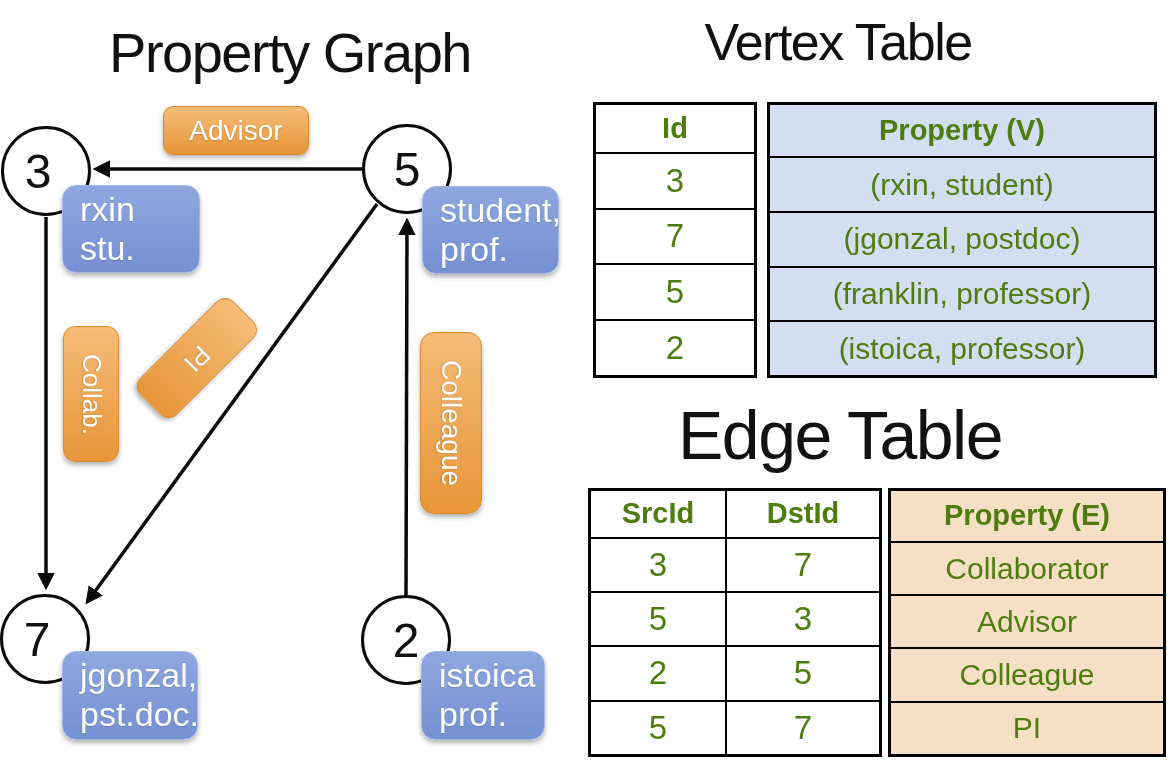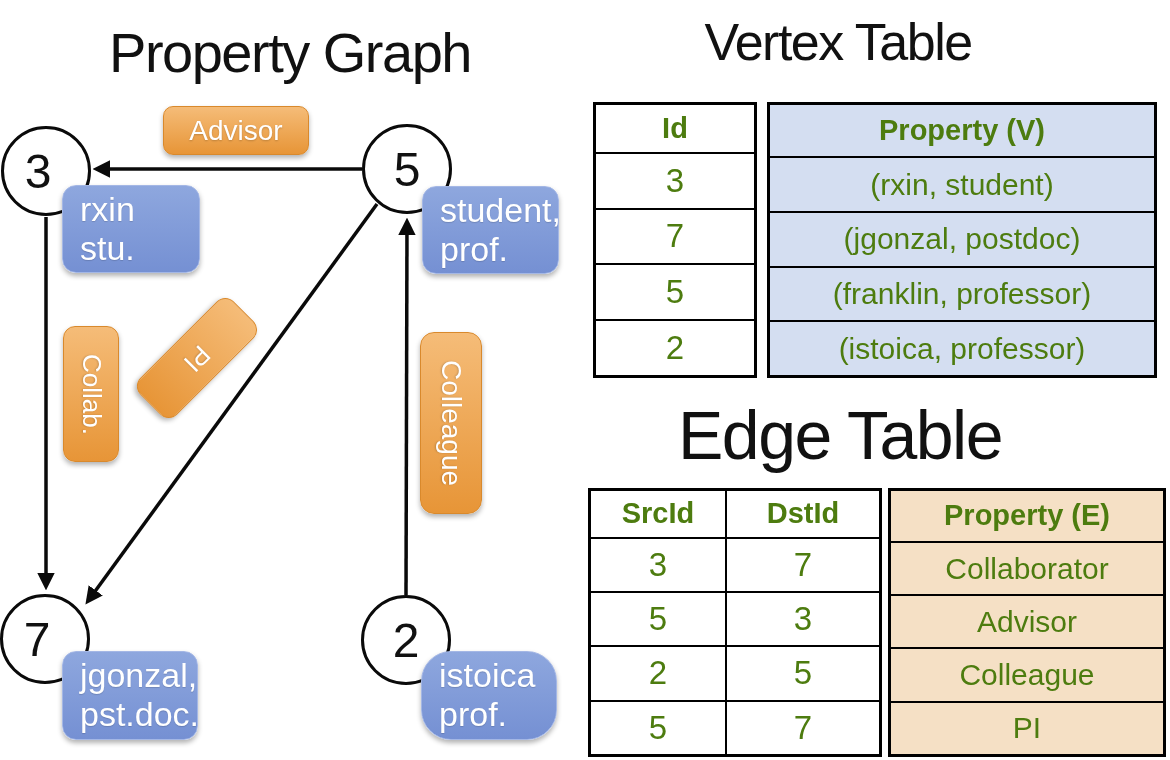--- a/index.html
+++ b/index.html
@@ -29,21 +29,21 @@
   .colleague{left:420px;top:332px;width:60px;height:180px;border-radius:14px;font-size:28px;}
   .vrot{transform:rotate(90deg);white-space:nowrap;}
 
   .plabel{position:absolute;z-index:4;border-radius:14px;color:#fff;box-sizing:border-box;
           background:linear-gradient(180deg,var(--blue-top),var(--blue-bottom));
           border:1.5px solid var(--blue-border);box-shadow:0 3px 5px rgba(0,0,0,0.30);
           font-size:34px;line-height:39px;padding:4px 0 0 17px;text-shadow:0 1px 1px rgba(0,0,0,0.15);}
   .rxin{left:62px;top:185px;width:138px;height:88px;}
   .franklin{left:422px;top:186px;width:137px;height:88px;}
   .jgonzal{left:62px;top:651px;width:136px;height:89px;}
-  .istoica{left:421px;top:651px;width:136px;height:89px;border-radius:30px;}
+  .istoica{left:421px;top:651px;width:124px;height:89px;}
 
   table{border-collapse:collapse;position:absolute;table-layout:fixed;z-index:2;}
   .tbl{border:3.5px solid #000;}
   .tbl th,.tbl td{border:2.5px solid #000;text-align:center;vertical-align:middle;padding:0;color:#4d7c0f;}
   .tbl th{font-size:29px;font-weight:700;}
   .tbl td{font-size:30px;font-weight:400;}
   .ids td{font-size:33px;}
   .vtx-id{left:593px;top:102px;width:164px;height:276px;}
   .vtx-prop{left:767px;top:102px;width:390px;height:276px;}
   .edg-ids{left:588px;top:488px;width:294px;height:269px;}

